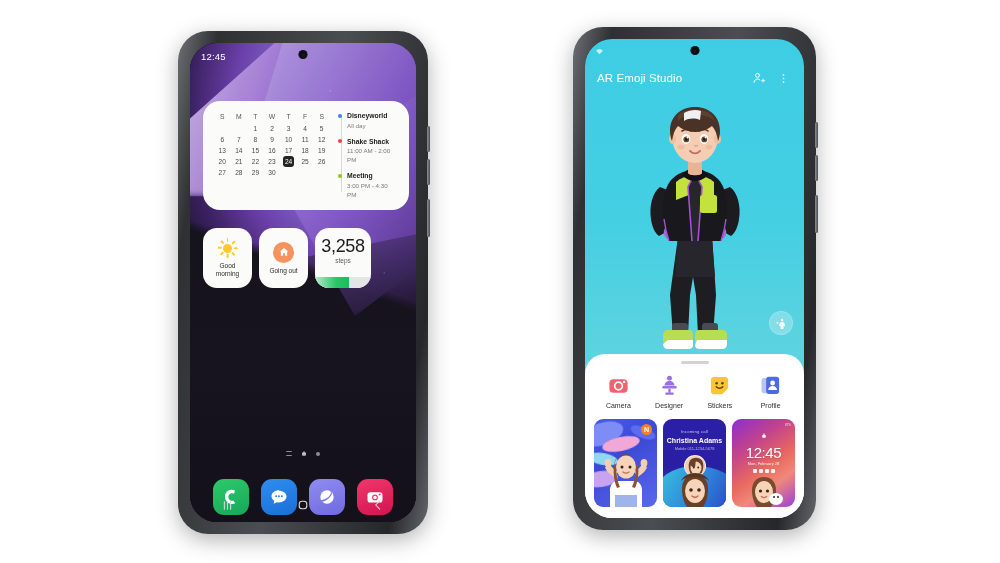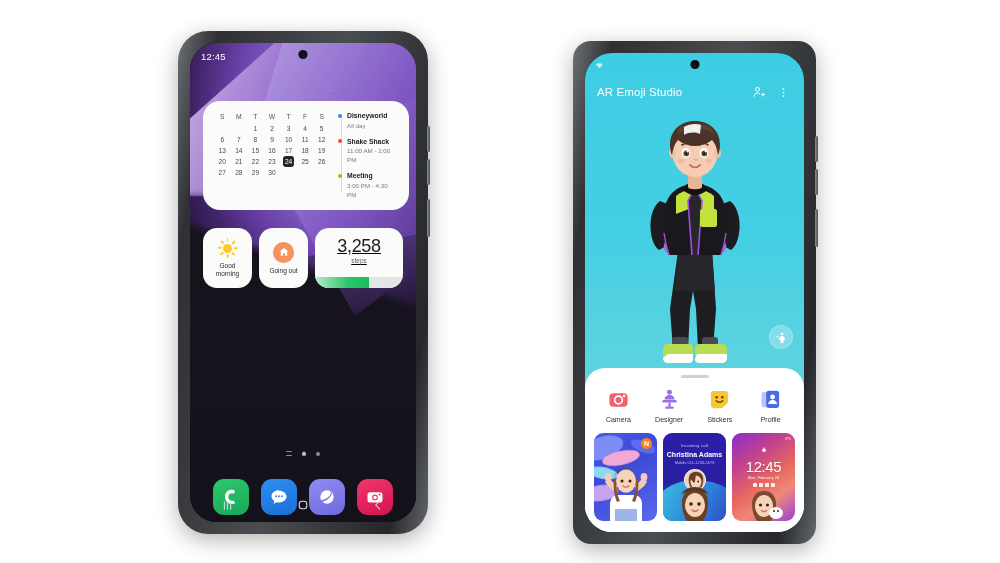--- a/index.html
+++ b/index.html
@@ -29,21 +29,21 @@
   }
   .side-btn {
     position: absolute;
     right: -2px;
     width: 3px;
     border-radius: 2px;
     background: linear-gradient(90deg,#8b8e93,#4a4d51);
   }
 
   #phone-left  { left: 178px; top: 31px;  width: 250px; height: 503px; }
-  #phone-right { left: 573px; top: 41px;  width: 243px; height: 503px; border-radius: 18px; }
+  #phone-right { left: 573px; top: 27px;  width: 243px; height: 503px; }
 
   
   .punch {
     position: absolute; top: 7px; left: 50%;
     transform: translateX(-50%);
     width: 9px; height: 9px; border-radius: 50%;
     background: #0b0b10;
     box-shadow: inset 0 0 2px #2b2b38;
     z-index: 30;
   }
@@ -150,23 +150,23 @@
   }
   .sun-ico i {
     position:absolute; left:9.2px; top:0; width:1.6px; height:4px;
     background:#FFC928; border-radius:1px; transform-origin: .8px 10px;
   }
   .home-ico {
     width:21px; height:21px; border-radius:50%; background:#F5935F;
     display:flex; align-items:center; justify-content:center;
   }
   .steps-widget {
-    width:88px; height:60px; background:#fbfbfa; border-radius:14px;
+    width:56px; height:60px; background:#fbfbfa; border-radius:14px;
     display:flex; flex-direction:column; align-items:center;
-    padding-top:9px; overflow:hidden; position:relative;text-decoration:underline;
+    padding-top:9px; overflow:hidden; position:relative;
   }
   .steps-num { font-size:18px; color:#1d1d1d; letter-spacing:-.3px; line-height:19px;}
   .steps-lbl { font-size:6.5px; color:#5c5c5c; margin-top:1px;}
   .steps-bar {
     position:absolute; left:0; right:0; bottom:0; height:11px; background:#E4E6E5;
   }
   .steps-fill {
     position:absolute; left:0; top:0; bottom:0; width:61%;
     background: linear-gradient(90deg,#B5ECCB,#2BC56A 62%,#15BE5C);
   }

